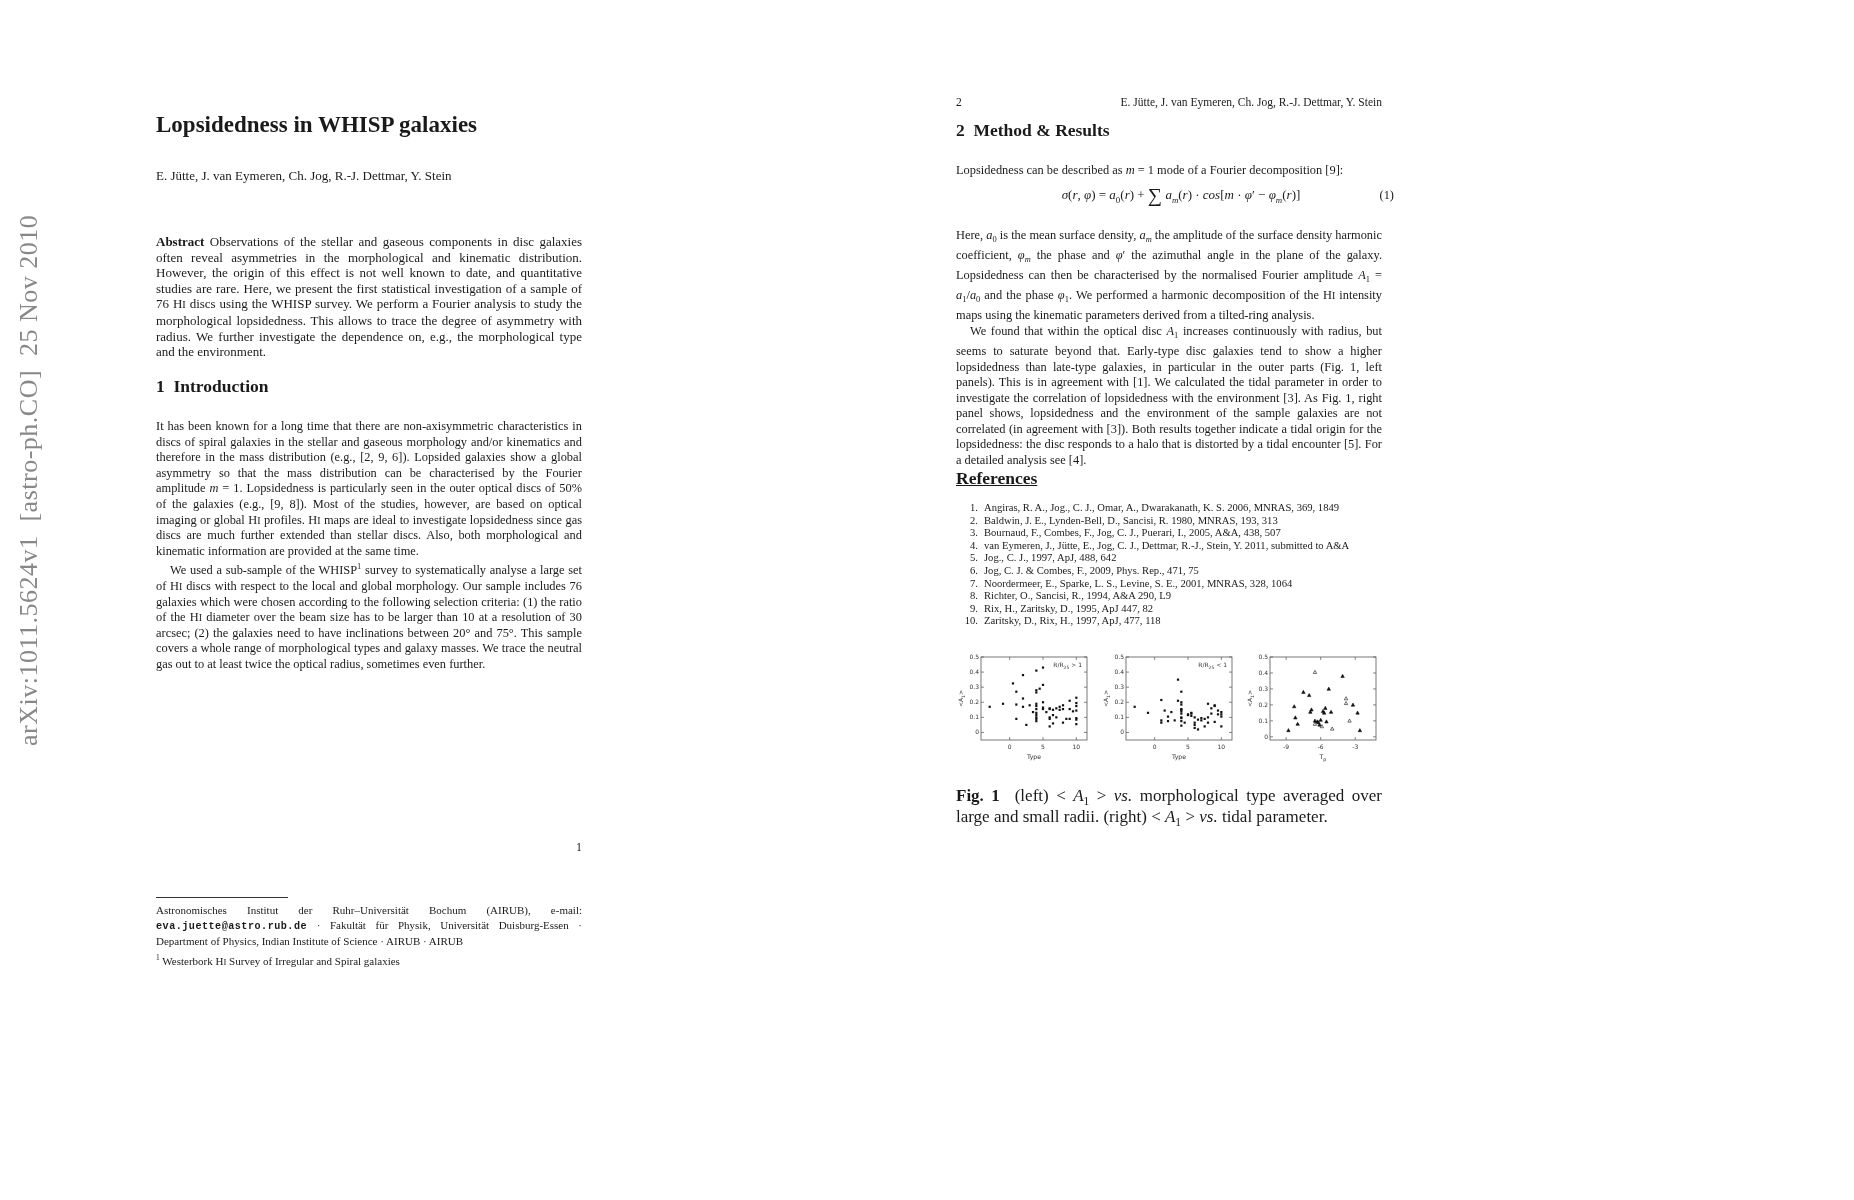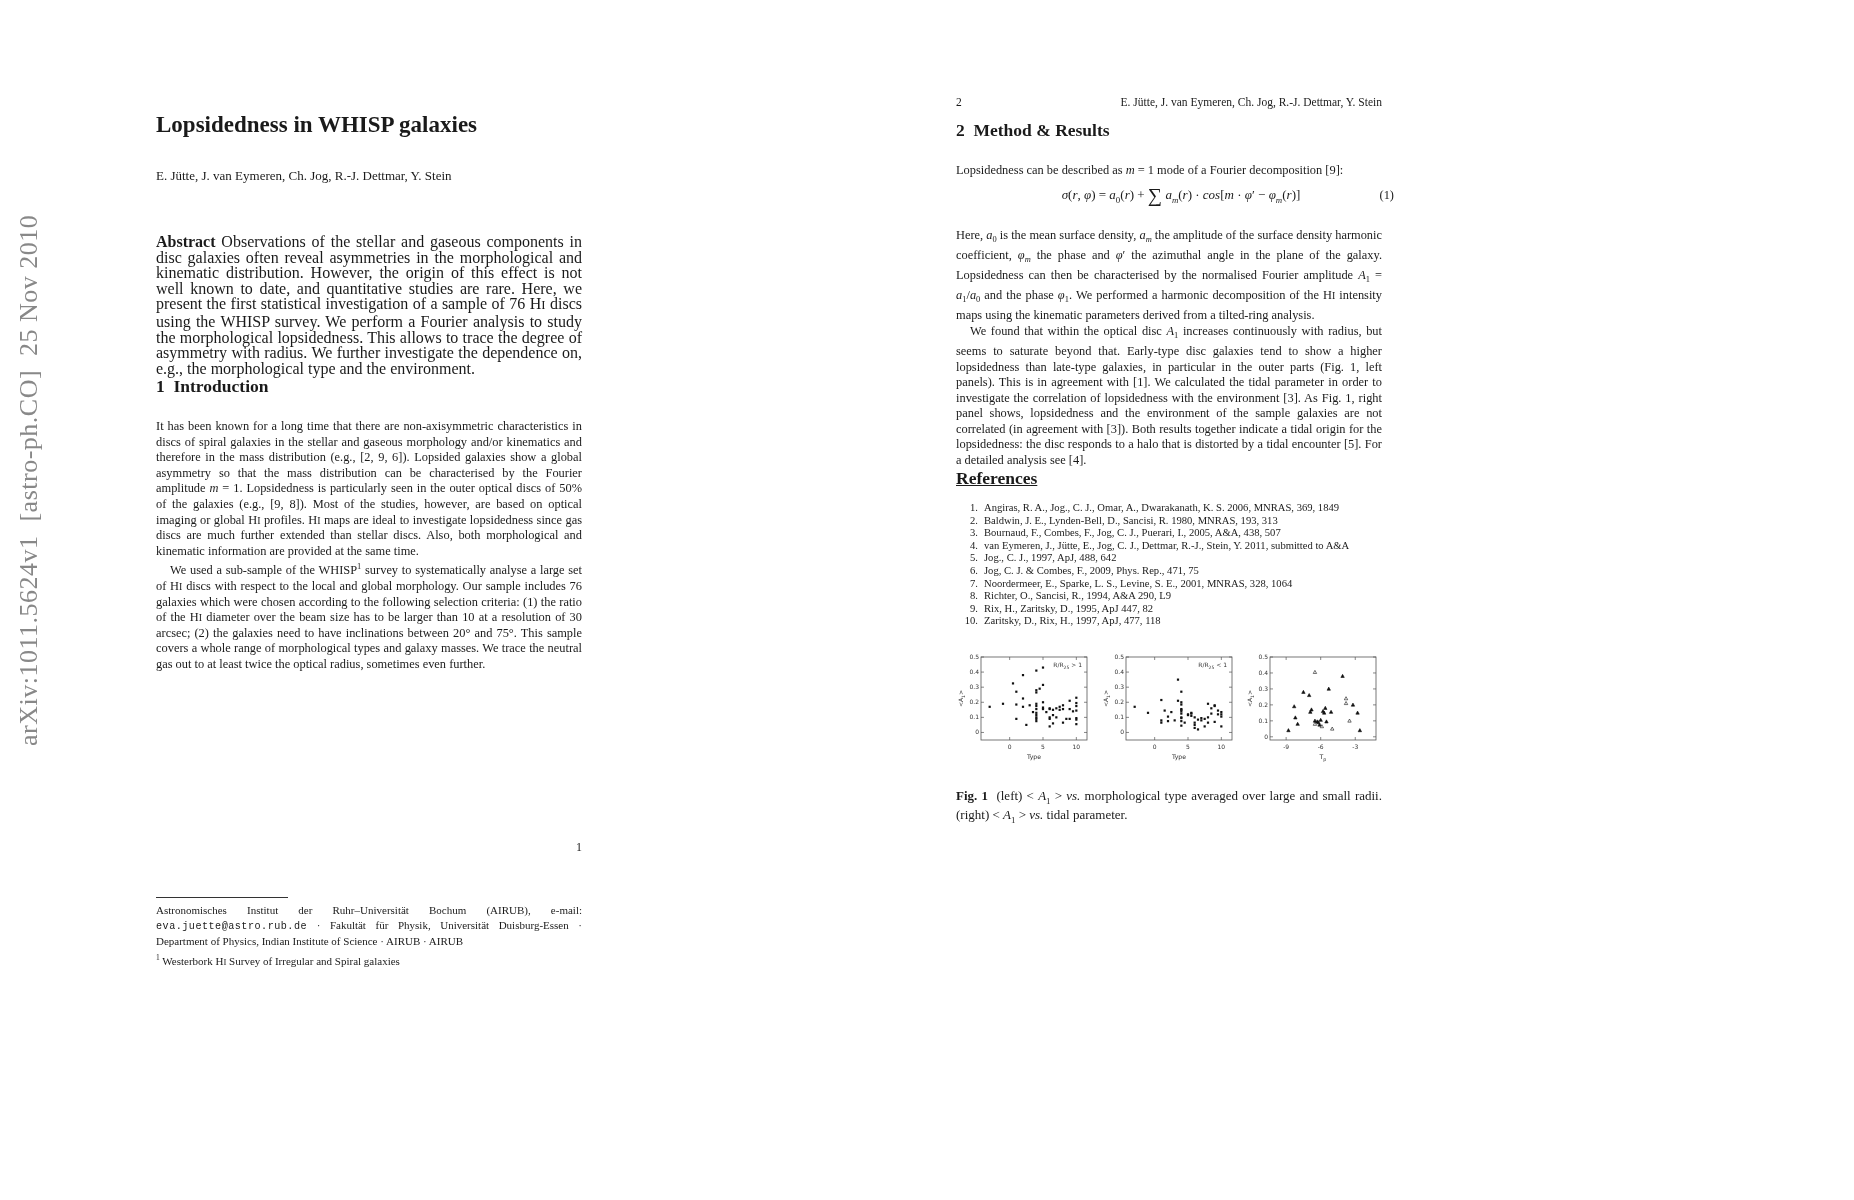--- a/index.html
+++ b/index.html
@@ -11,51 +11,51 @@
          writing-mode:vertical-rl;transform:rotate(180deg);font-size:26px;
          white-space:nowrap;letter-spacing:.5px;display:flex;align-items:center;}
 
   
   .col{position:absolute;top:0;width:426px;height:1200px;}
   .col-left{left:156px;}
   .col-right{left:956px;}
 
   .title{position:absolute;top:112px;left:0;width:426px;font-size:23px;font-weight:bold;}
   .authors{position:absolute;top:168px;left:0;width:426px;font-size:13px;}
-  .abstract{position:absolute;top:234px;left:0;width:426px;font-size:16px;line-height:15.6px;text-align:justify;}
+  .abstract{position:absolute;top:234px;left:0;width:426px;font-size:13px;line-height:15.6px;text-align:justify;}
   .h1{position:absolute;font-size:17.5px;font-weight:bold;}
   .bodytext{font-size:12.4px;line-height:15.6px;text-align:justify;}
   .bodytext p{margin:0;}
   .bodytext p.ind{text-indent:14px;}
   .intro{position:absolute;top:419px;left:0;width:426px;}
   .pageno-left{position:absolute;top:840px;left:0;width:426px;text-align:right;font-size:12px;}
   .fnrule{position:absolute;top:897px;left:0;width:132px;border-top:1px solid #333;height:0;}
   .fn{position:absolute;left:0;width:426px;font-size:11px;line-height:14.6px;text-align:justify;}
   .fn-affil{top:903px;}
   .fn-survey{top:951px;text-align:left;}
-  .tt{font-family:"Liberation Mono","DejaVu Sans Mono",monospace;font-size:0.92em;letter-spacing:.5px;}
+  .tt{font-family:"Liberation Mono","DejaVu Sans Mono",monospace;font-size:0.92em;letter-spacing:.5px;font-weight:bold;}
   .sc{font-size:0.8em;}
   sub{font-size:68%;}
   sup{font-size:68%;}
 
   .runhead{position:absolute;top:96px;left:0;width:426px;font-size:11.5px;display:flex;justify-content:space-between;}
   .h2-method{top:120px;}
   .method-lede{position:absolute;top:163px;left:0;width:426px;font-size:12.4px;}
   .eqrow{position:absolute;top:180px;left:12px;width:426px;height:30px;line-height:30px;text-align:center;font-size:13px;}
   .eqrow .sum{font-size:20px;font-style:normal;vertical-align:-3px;}
   .eqno{position:absolute;right:0;top:0;font-size:12.4px;}
   .method{position:absolute;top:228px;left:0;width:426px;}
   .h-refs{top:468px;text-decoration:underline;}
   .reflist{position:absolute;top:502px;left:0;width:426px;font-size:10.6px;line-height:12.6px;}
   .refitem{display:flex;margin:0;}
   .refnum{width:22px;text-align:right;margin-right:6px;flex:none;}
 
   .figure{position:absolute;top:652px;left:0;width:426px;display:flex;justify-content:space-between;}
   .panel{width:137px;height:112px;}
-  .caption{position:absolute;top:789px;left:0;width:426px;font-size:13px;line-height:14.6px;text-align:justify;}
+  .caption{position:absolute;top:789px;left:0;width:426px;font-size:17px;line-height:14.6px;text-align:justify;}
 </style>
 </head>
 <body>
 
 <div class="canvas">
 
   <div class="arxiv">arXiv:1011.5624v1&nbsp; [astro-ph.CO]&nbsp; 25 Nov 2010</div>
 
   <div class="col col-left">
     <div class="title">Lopsidedness in WHISP galaxies</div>

